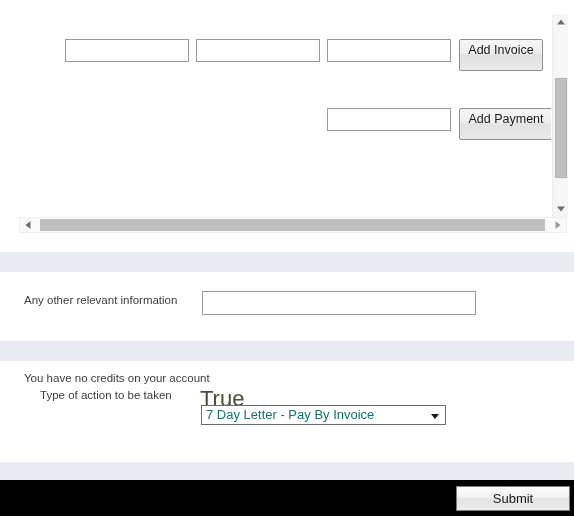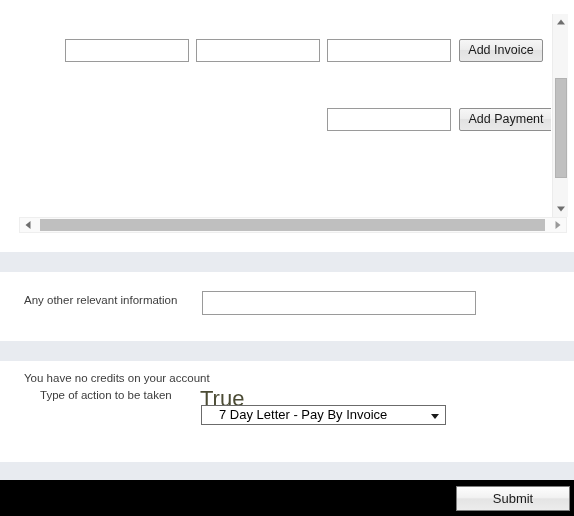--- a/index.html
+++ b/index.html
@@ -45,21 +45,21 @@
     font-family: "Liberation Sans", sans-serif;
     font-size: 12px;
     color: #222;
     padding: 1px 3px;
     outline: none;
   }
 
   .win-btn {
     position: absolute;
     box-sizing: border-box;
-    height: 23px;
+    height: 32px;
     border: 1px solid #8e8e8e;
     border-radius: 2px;
     background: linear-gradient(to bottom, #f6f6f6 0%, #ededed 45%, #e2e2e2 50%, #e9e9e9 100%);
     font-family: "Liberation Sans", sans-serif;
     font-size: 12.5px;
     color: #1a1a1a;
     text-align: center;
     line-height: 21px;
     cursor: pointer;
     white-space: nowrap;
@@ -191,22 +191,22 @@
     position: absolute;
     left: 201px;
     top: 405px;
     width: 245px;
     height: 20px;
     box-sizing: border-box;
     border: 1px solid #6b6b6b;
     background: #ffffff;
     font-family: "Liberation Sans", sans-serif;
     font-size: 13px;
-    color: #000000;
-    padding-left: 17px;
+    color: #0f766e;
+    padding-left: 4px;
     line-height: 18px;
     cursor: pointer;
   }
   #action-select .caret {
     position: absolute;
     right: 6px;
     top: 8px;
     width: 0;
     height: 0;
     border-left: 4px solid transparent;

